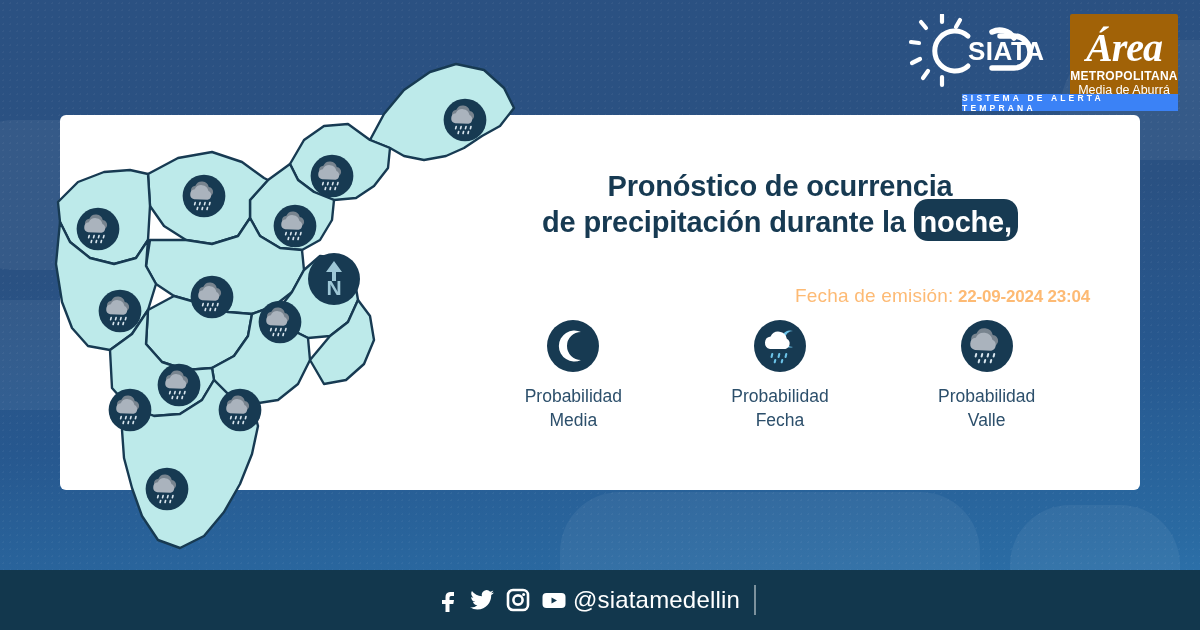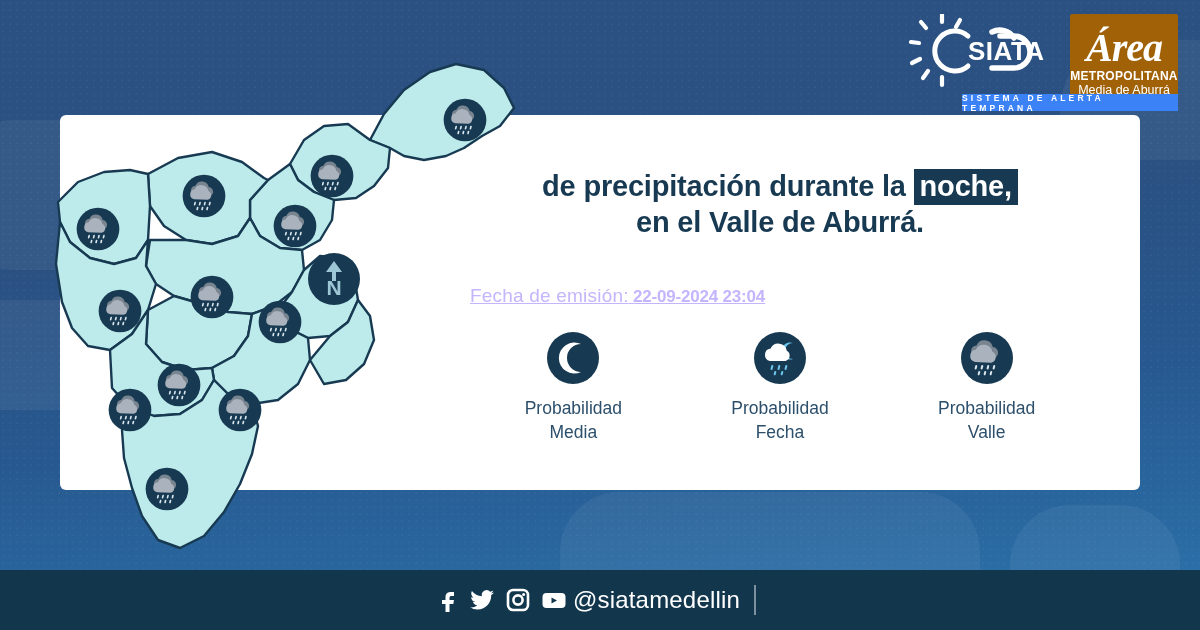--- a/index.html
+++ b/index.html
@@ -38,27 +38,27 @@
   .area-l1{color:#fff;font-size:12px;font-weight:700;letter-spacing:.3px;line-height:1.05;}
   .area-l2{color:#fff;font-size:12.5px;font-weight:400;line-height:1.15;}
   .sat-bar{position:absolute;right:22px;top:94px;width:216px;height:17px;background:#3b82f6;
       display:flex;align-items:center;justify-content:center;}
   .sat-bar span{color:#fff;font-size:8.5px;font-weight:700;letter-spacing:3.2px;}
 
   
   .headline{position:absolute;left:470px;top:168px;width:620px;text-align:center;color:#173a52;
       font-size:29px;font-weight:700;line-height:1.25;letter-spacing:-.2px;}
   .hl-line{display:block;white-space:nowrap;}
-  .hl-hi{background:#173a52;color:#fff;padding:1px 6px 3px 6px;border-radius:0;}
-  .issued{position:absolute;left:470px;top:285px;width:620px;text-align:left;color:#c4b5fd;text-decoration:underline;}
+  .hl-hi{background:#173a52;color:#fff;padding:7px 6px 3px 6px;border-radius:14px;}
+  .issued{position:absolute;left:470px;top:285px;width:620px;text-align:right;color:#fdba74;}
   .issued .lbl{font-size:19px;letter-spacing:.2px;}
   .issued .val{font-size:17px;font-weight:600;letter-spacing:-.2px;}
 
   
-  .legend{position:absolute;left:470px;top:330px;width:620px;display:flex;justify-content:space-around;align-items:center;}
+  .legend{position:absolute;left:470px;top:318px;width:620px;display:flex;justify-content:space-around;align-items:center;}
   .legend-item{display:flex;flex-direction:column;align-items:center;width:170px;}
   .legend-icon{width:56px;height:56px;}
   .legend-label{margin-top:11px;text-align:center;color:#2c4f6b;font-size:17.5px;line-height:1.35;}
 
   
   .map{position:absolute;left:52px;top:44px;width:470px;height:520px;}
   .map svg{display:block;width:100%;height:100%;overflow:visible;}
   .muni{fill:#bdeaea;stroke:#173a52;stroke-width:2.4;stroke-linejoin:round;}
 
   .mk{position:absolute;width:46px;height:46px;transform:translate(-50%,-50%);}
@@ -113,22 +113,22 @@
       <div class="area-l1">METROPOLITANA</div>
       <div class="area-l2">Media de Aburrá</div>
     </div>
   </div>
 
   <div class="sat-bar">
     <span>SISTEMA DE ALERTA TEMPRANA</span>
   </div>
 
   <div class="headline">
+    <span class="hl-line">Pronóstico de ocurrencia</span>
     <span class="hl-line"><span>de precipitación durante la </span><span class="hl-hi">noche,</span></span>
-    <span class="hl-line">en el Valle de Aburrá.</span>
   </div>
 
   <div class="issued">
     <span class="lbl">Fecha de emisión:</span>
     <span class="val">22-09-2024 23:04</span>
   </div>
 
   <div class="legend">
 
     <div class="legend-item">

